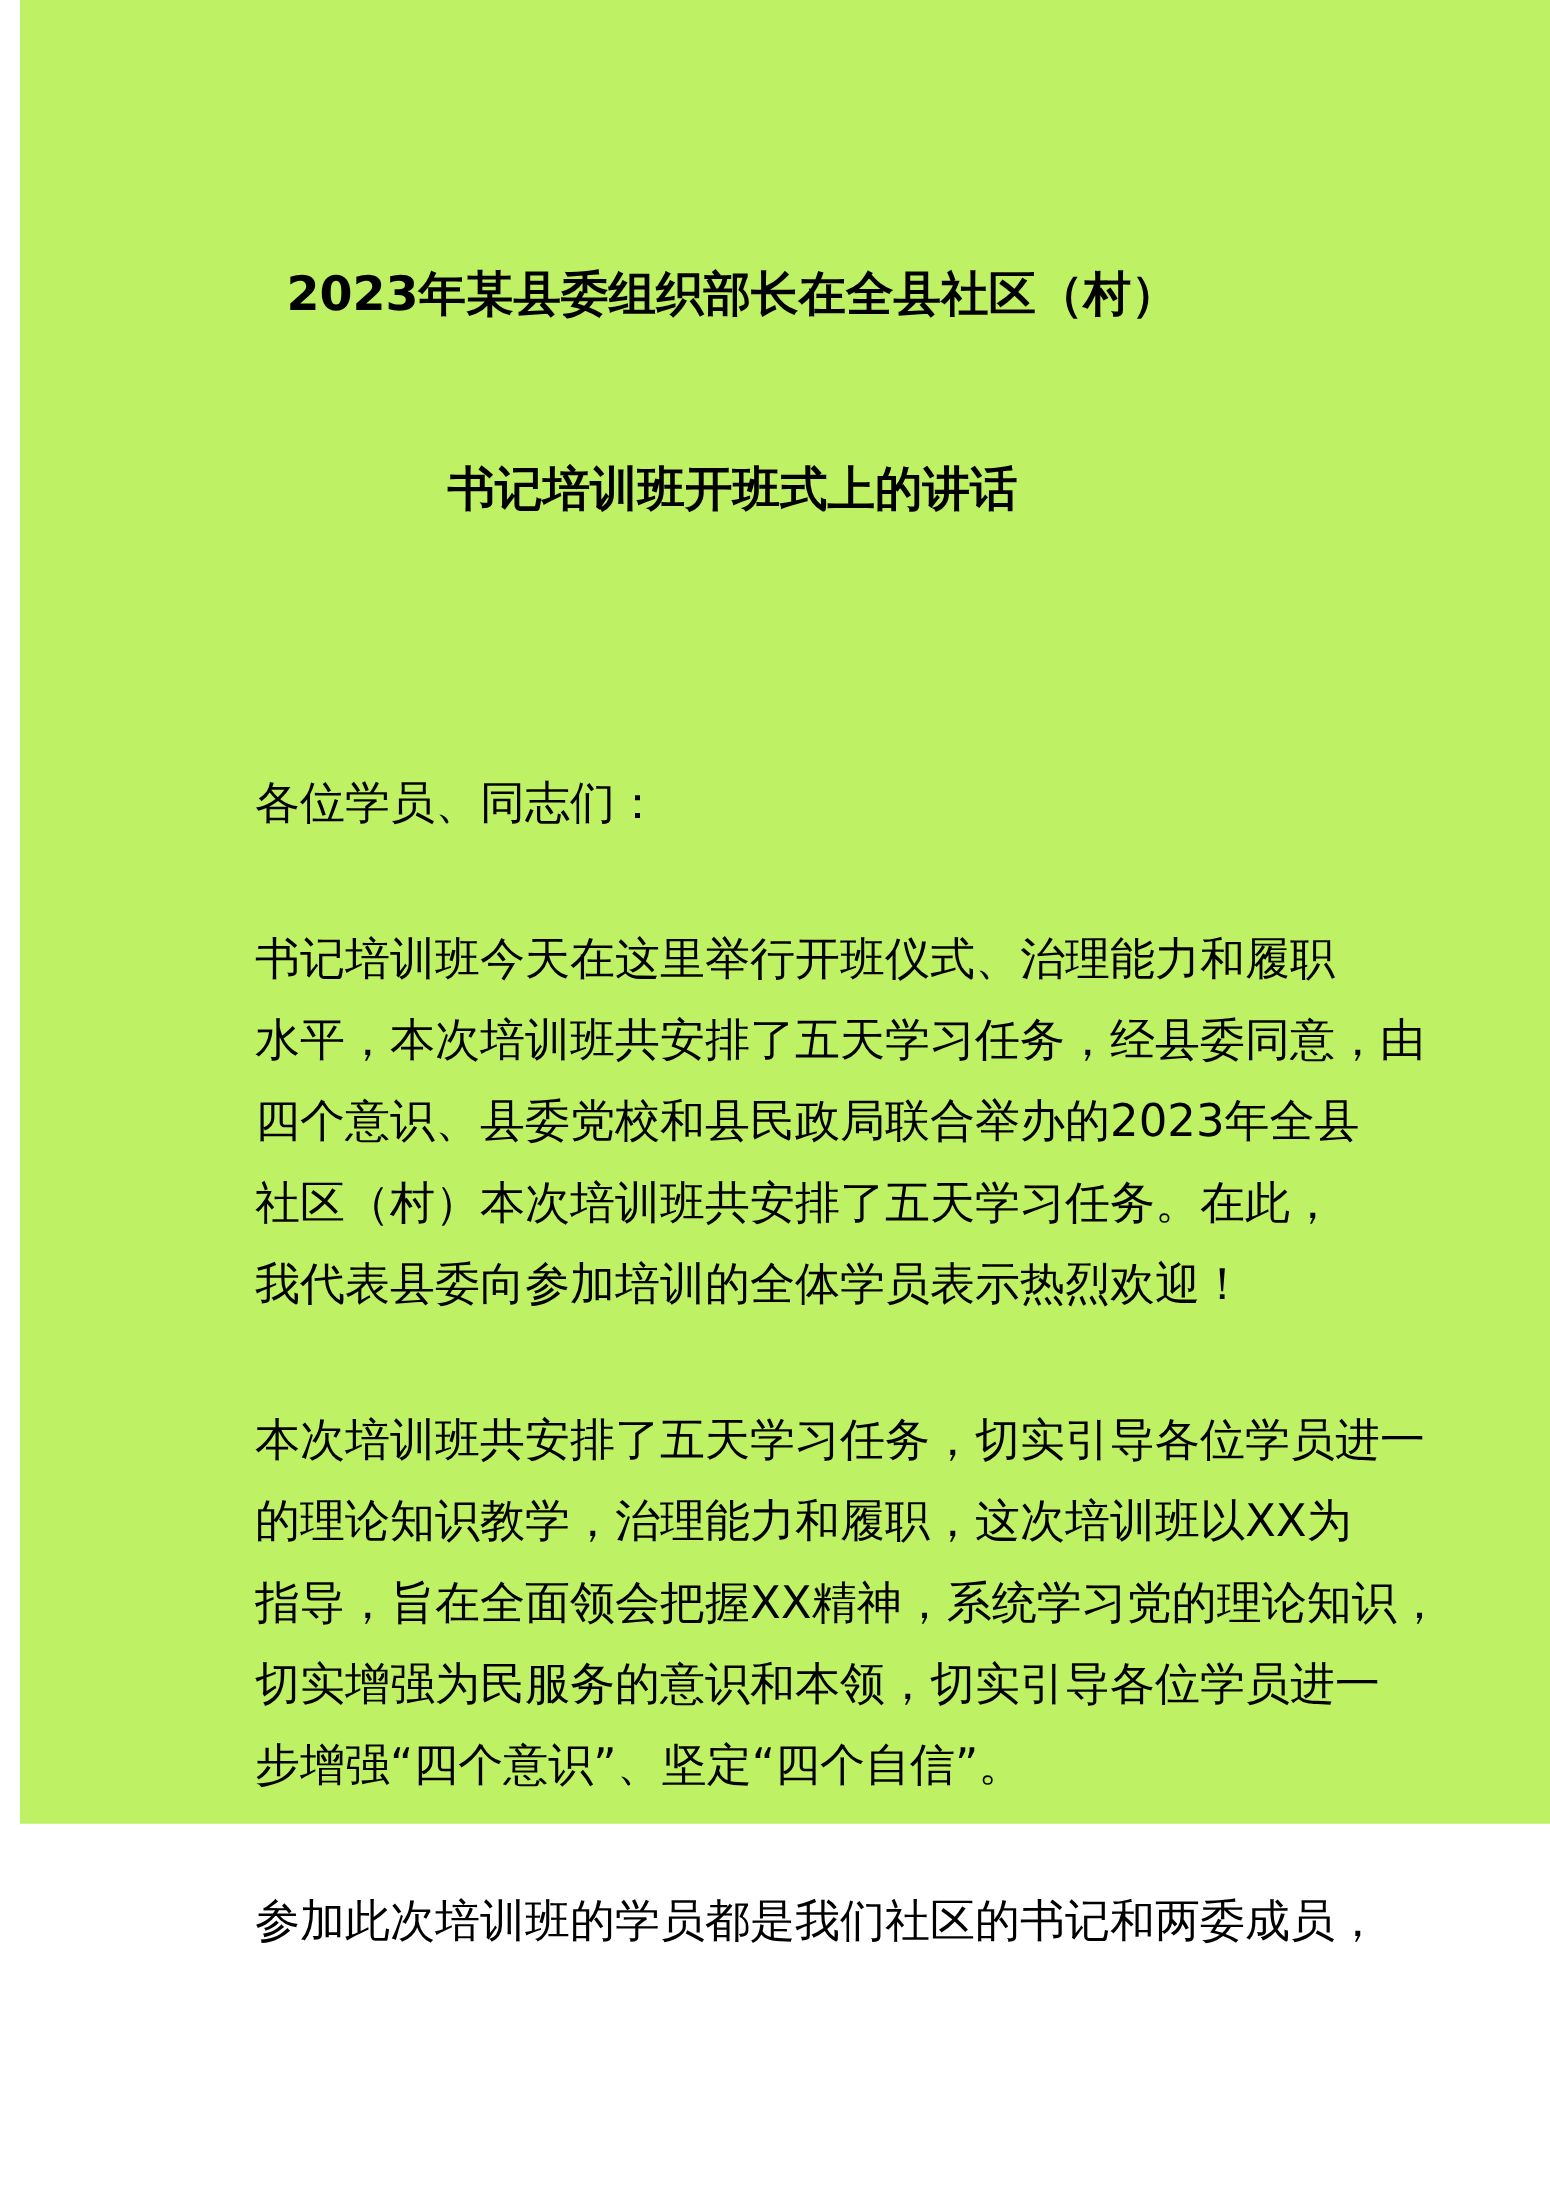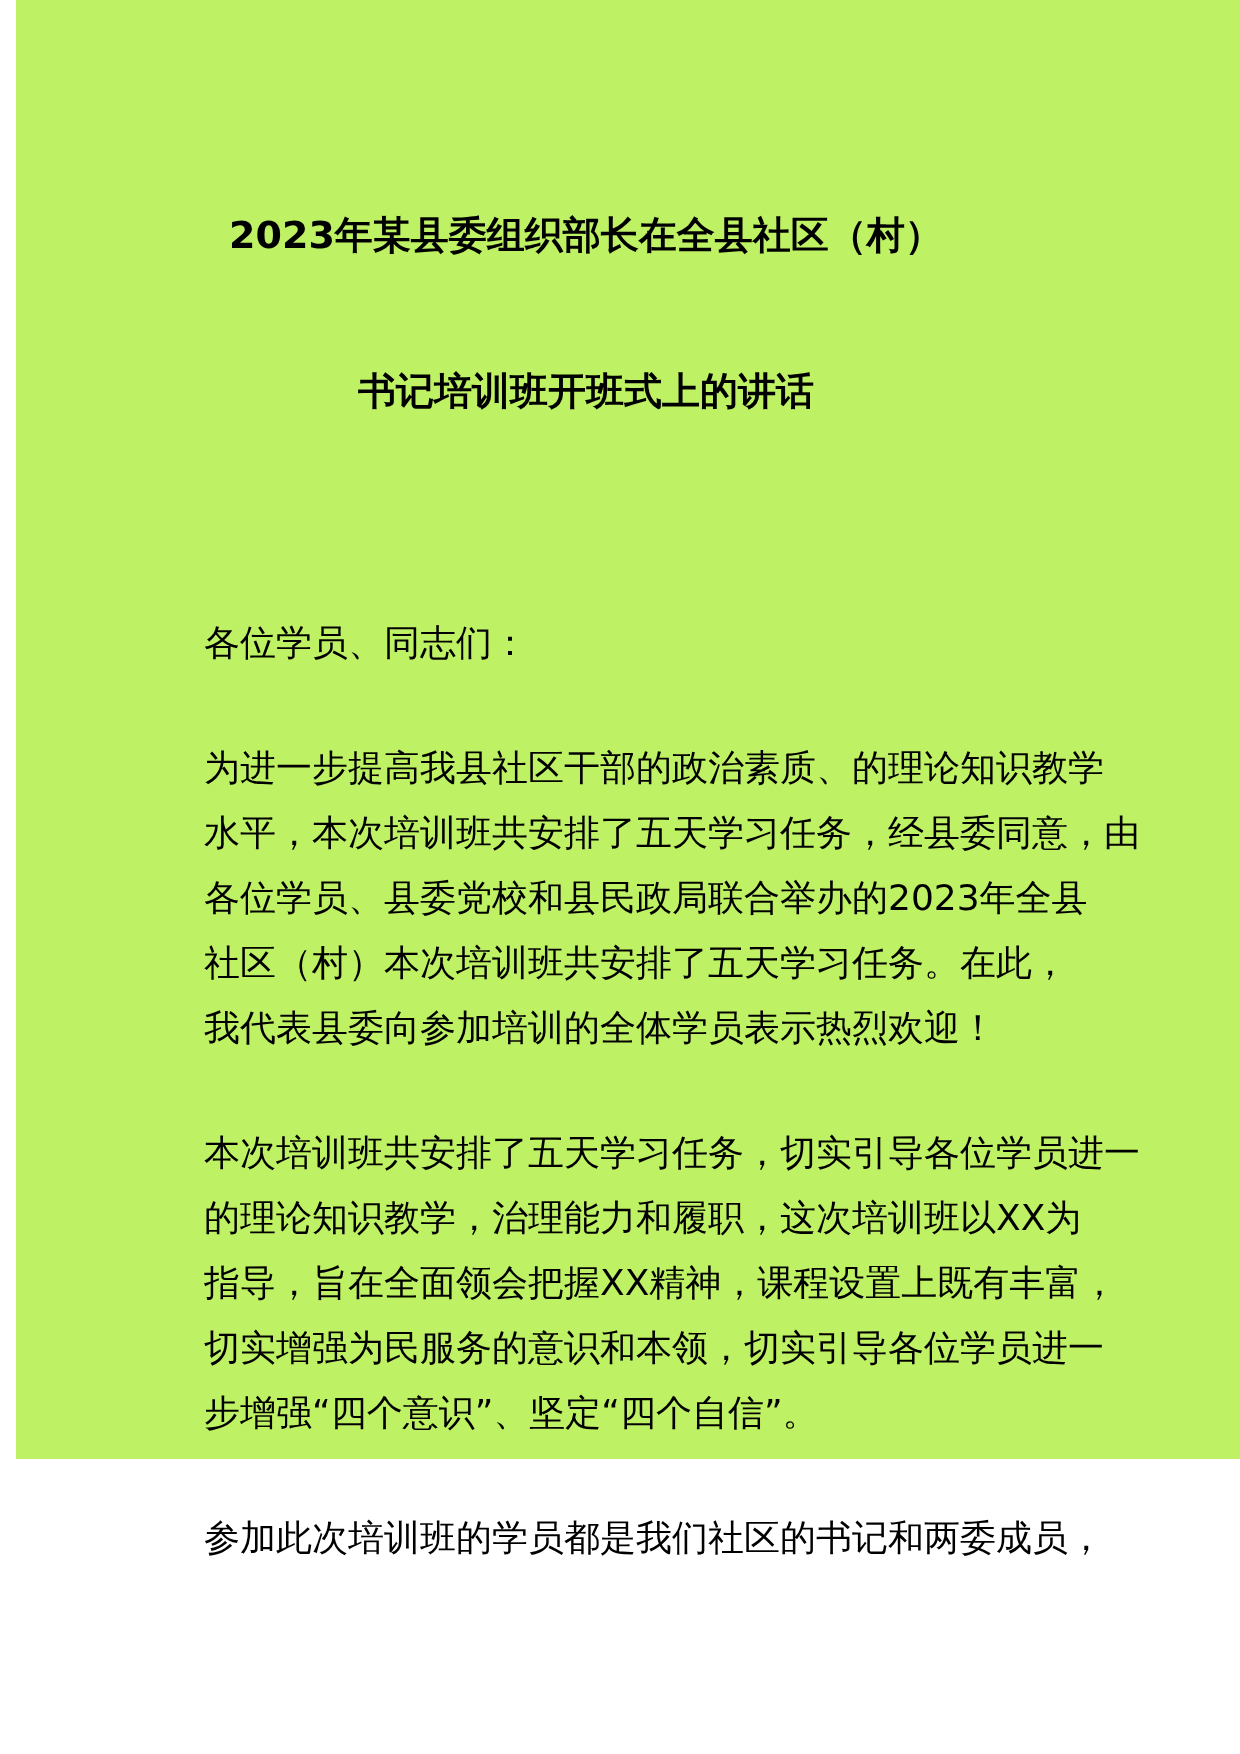--- a/index.html
+++ b/index.html
@@ -53,31 +53,31 @@
 
 <div class="page">
 
   <div class="title-line l1">2023年某县委组织部长在全县社区（村）</div>
   <div class="title-line l2">书记培训班开班式上的讲话</div>
 
   <div class="body">
     <div class="para-line" style="top:623px">各位学员、同志们：</div>
 
     <div>
-      <div class="para-line" style="top:748px">为进一步提高我县社区干部的政治素质、的理论知识教学</div>
+      <div class="para-line" style="top:748px">书记培训班今天在这里举行开班仪式、治理能力和履职</div>
       <div class="para-line" style="top:813px">水平，本次培训班共安排了五天学习任务，经县委同意，由</div>
-      <div class="para-line" style="top:878px">各位学员、县委党校和县民政局联合举办的2023年全县</div>
+      <div class="para-line" style="top:878px">四个意识、县委党校和县民政局联合举办的2023年全县</div>
       <div class="para-line" style="top:943px">社区（村）本次培训班共安排了五天学习任务。在此，</div>
       <div class="para-line" style="top:1008px">我代表县委向参加培训的全体学员表示热烈欢迎！</div>
     </div>
 
     <div>
       <div class="para-line" style="top:1133px">本次培训班共安排了五天学习任务，切实引导各位学员进一</div>
       <div class="para-line" style="top:1198px">的理论知识教学，治理能力和履职，这次培训班以XX为</div>
-      <div class="para-line" style="top:1263px">指导，旨在全面领会把握XX精神，课程设置上既有丰富，</div>
+      <div class="para-line" style="top:1263px">指导，旨在全面领会把握XX精神，系统学习党的理论知识，</div>
       <div class="para-line" style="top:1328px">切实增强为民服务的意识和本领，切实引导各位学员进一</div>
       <div class="para-line" style="top:1393px">步增强“四个意识”、坚定“四个自信”。</div>
     </div>
 
     <div>
       <div class="para-line" style="top:1518px">参加此次培训班的学员都是我们社区的书记和两委成员，</div>
     </div>
   </div>
 
 </div>

